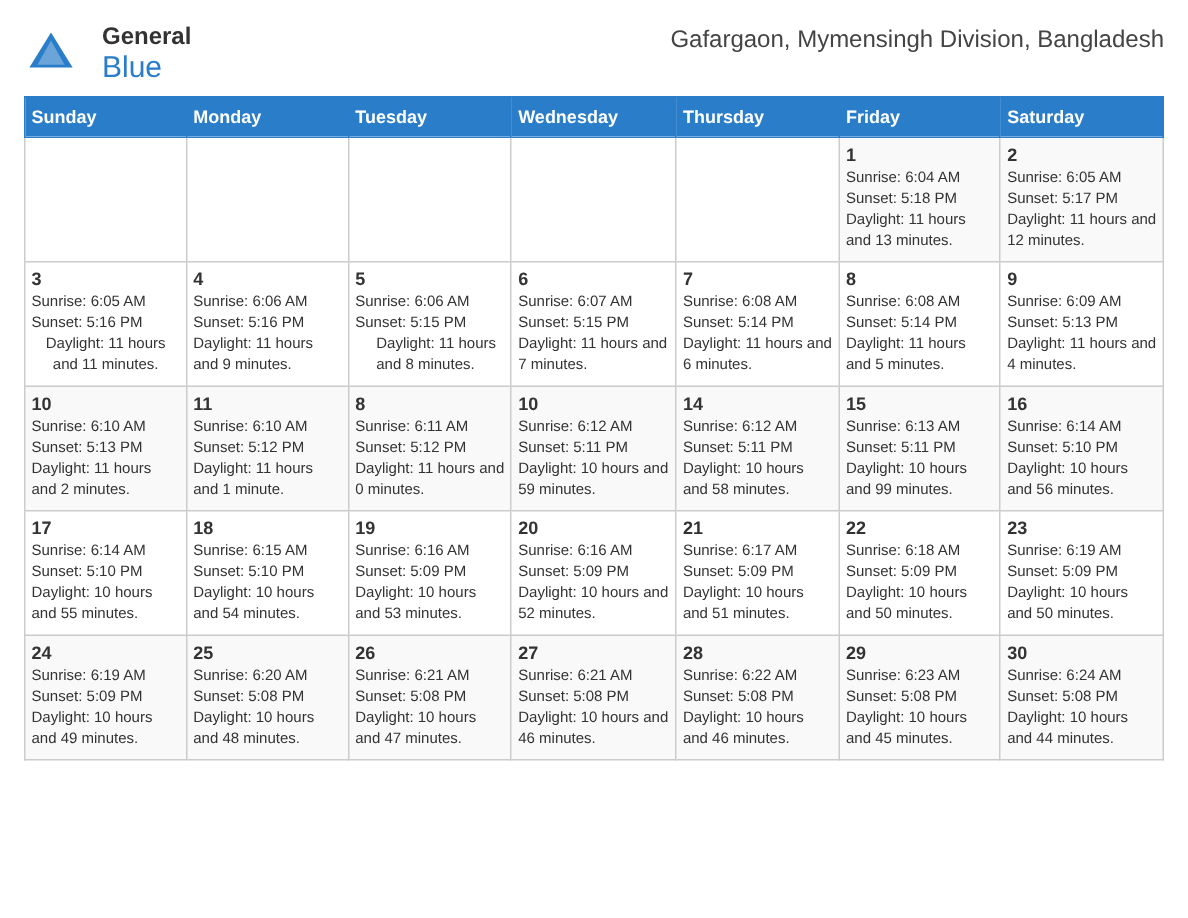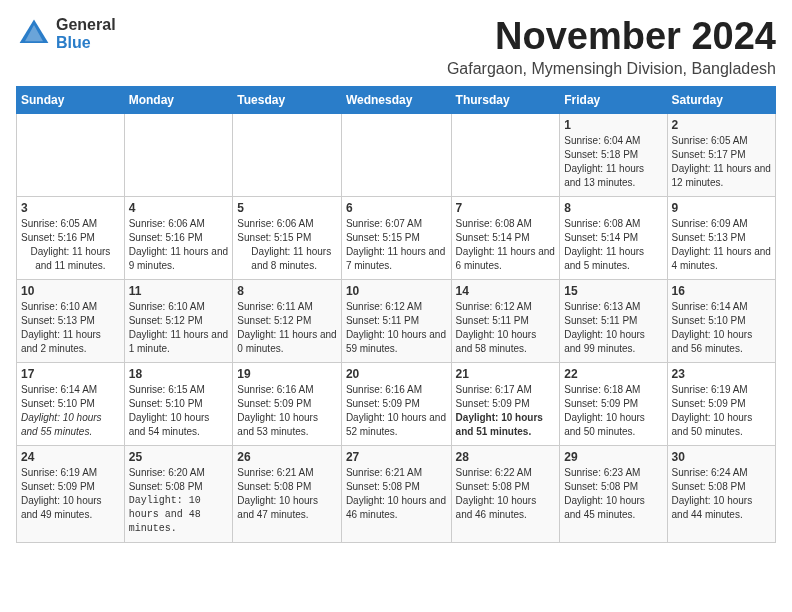--- a/index.html
+++ b/index.html
@@ -18,29 +18,30 @@
     }
     .logo {
       display: flex;
       align-items: center;
       gap: 4px;
     }
     .logo-text {
       display: flex;
       flex-direction: column;
       line-height: 1.1;
+      margin-left: 12px;
     }
     .logo-general {
       font-size: 16px;
       font-weight: bold;
       color: #333;
     }
     .logo-blue {
-      font-size: 16px;
-      font-weight: bold;
+      font-size: 20px;
+      font-weight: normal;
       color: #2a7dc9;
     }
     .logo-icon {
       width: 36px;
       height: 36px;
     }
     .title-block {
       text-align: right;
     }
     .month-title {
@@ -107,21 +108,20 @@
     <svg class="logo-icon" viewBox="0 0 40 40">
       <polygon points="20,4 36,30 4,30" fill="#2a7dc9"></polygon>
       <polygon points="20,10 30,28 10,28" fill="#fff" opacity="0.3"></polygon>
     </svg>
     <div class="logo-text">
       <span class="logo-general">General</span>
       <span class="logo-blue">Blue</span>
     </div>
   </div>
   <div class="title-block">
-    <div class="month-title">November 2024</div>
     <div class="location-title">Gafargaon, Mymensingh Division, Bangladesh</div>
   </div>
 </div>
 
 <table>
   <thead>
     <tr>
     <th>Sunday</th>
         <th>Monday</th>
         <th>Tuesday</th>
@@ -237,21 +237,21 @@
           <span class="cell-text" style="display: block;">Sunrise: 6:14 AM</span>
           <span class="cell-text" style="display: block;">Sunset: 5:10 PM</span>
           <span class="cell-text" style="display: block;">Daylight: 10 hours and 56 minutes.</span>
         </td>
       </tr>
       <tr>
         <td>
           <span class="day-number">17</span>
           <span class="cell-text" style="display: block;">Sunrise: 6:14 AM</span>
           <span class="cell-text" style="display: block;">Sunset: 5:10 PM</span>
-          <span class="cell-text" style="display: block; font-style: italic;">Daylight: 10 hours and 55 minutes.</span>
+          <span class="cell-text" style="display: block;">Daylight: 10 hours and 55 minutes.</span>
         </td>
         <td>
           <span class="day-number">18</span>
           <span class="cell-text" style="display: block;">Sunrise: 6:15 AM</span>
           <span class="cell-text" style="display: block;">Sunset: 5:10 PM</span>
           <span class="cell-text" style="display: block;">Daylight: 10 hours and 54 minutes.</span>
         </td>
         <td>
           <span class="day-number">19</span>
           <span class="cell-text" style="display: block;">Sunrise: 6:16 AM</span>
@@ -261,21 +261,21 @@
         <td>
           <span class="day-number">20</span>
           <span class="cell-text" style="display: block;">Sunrise: 6:16 AM</span>
           <span class="cell-text" style="display: block;">Sunset: 5:09 PM</span>
           <span class="cell-text" style="display: block;">Daylight: 10 hours and 52 minutes.</span>
         </td>
         <td>
           <span class="day-number">21</span>
           <span class="cell-text" style="display: block;">Sunrise: 6:17 AM</span>
           <span class="cell-text" style="display: block;">Sunset: 5:09 PM</span>
-          <span class="cell-text" style="display: block; font-weight: bold;">Daylight: 10 hours and 51 minutes.</span>
+          <span class="cell-text" style="display: block;">Daylight: 10 hours and 51 minutes.</span>
         </td>
         <td>
           <span class="day-number">22</span>
           <span class="cell-text" style="display: block;">Sunrise: 6:18 AM</span>
           <span class="cell-text" style="display: block;">Sunset: 5:09 PM</span>
           <span class="cell-text" style="display: block;">Daylight: 10 hours and 50 minutes.</span>
         </td>
         <td>
           <span class="day-number">23</span>
           <span class="cell-text" style="display: block;">Sunrise: 6:19 AM</span>
@@ -287,21 +287,21 @@
         <td>
           <span class="day-number">24</span>
           <span class="cell-text" style="display: block;">Sunrise: 6:19 AM</span>
           <span class="cell-text" style="display: block;">Sunset: 5:09 PM</span>
           <span class="cell-text" style="display: block;">Daylight: 10 hours and 49 minutes.</span>
         </td>
         <td>
           <span class="day-number">25</span>
           <span class="cell-text" style="display: block;">Sunrise: 6:20 AM</span>
           <span class="cell-text" style="display: block;">Sunset: 5:08 PM</span>
-          <span class="cell-text" style="display: block; font-family: Liberation Mono, monospace;">Daylight: 10 hours and 48 minutes.</span>
+          <span class="cell-text" style="display: block;">Daylight: 10 hours and 48 minutes.</span>
         </td>
         <td>
           <span class="day-number">26</span>
           <span class="cell-text" style="display: block;">Sunrise: 6:21 AM</span>
           <span class="cell-text" style="display: block;">Sunset: 5:08 PM</span>
           <span class="cell-text" style="display: block;">Daylight: 10 hours and 47 minutes.</span>
         </td>
         <td>
           <span class="day-number">27</span>
           <span class="cell-text" style="display: block;">Sunrise: 6:21 AM</span>

